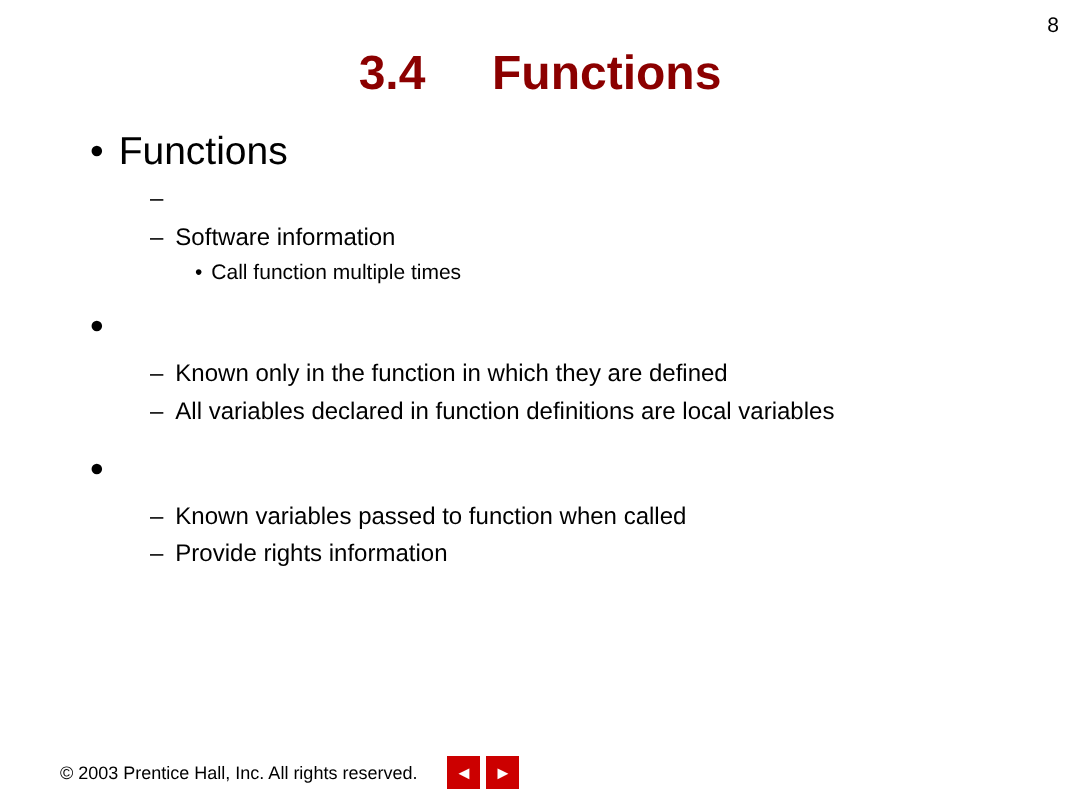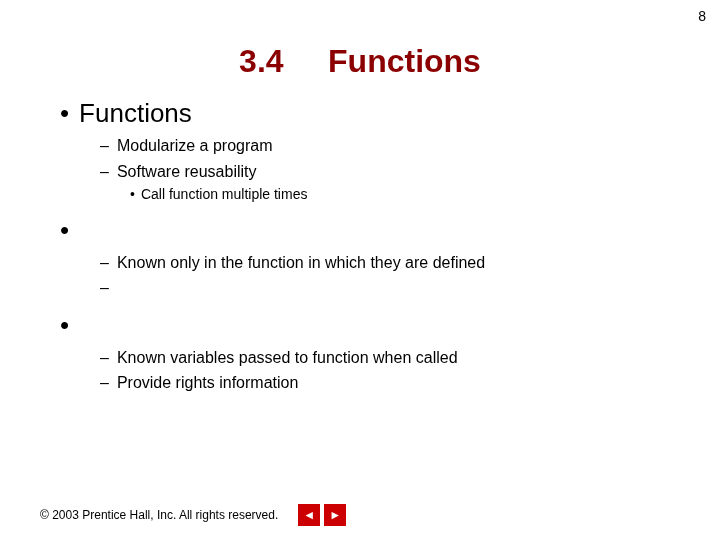--- a/index.html
+++ b/index.html
@@ -29,21 +29,21 @@
       color: #000;
       font-family: Arial, sans-serif;
     }
 
     .title {
       text-align: center;
       color: #8B0000;
       font-size: 32px;
       font-weight: bold;
       margin-bottom: 18px;
-      margin-top: 23px;
+      margin-top: 10px;
       font-family: Arial, sans-serif;
     }
 
     .content {
       padding-left: 20px;
     }
 
     .bullet-l1 {
       display: flex;
       align-items: flex-start;
@@ -149,42 +149,42 @@
 
   <div class="content">
 
     <div class="section-gap">
       <div class="bullet-l1">
         <span class="bullet-marker">•</span>
         <span>Functions</span>
       </div>
       <div class="bullet-l2">
         <span class="dash">–</span>
-        <span>Modularize a program</span>
-      </div>
-      <div class="bullet-l2">
-        <span class="dash">–</span>
-        <span>Software reusability</span>
+      </div>
+      <div class="bullet-l2">
+        <span class="dash">–</span>
+        <span>Software information</span>
       </div>
       <div class="bullet-l3">
         <span class="dot">•</span>
         <span>Call function multiple times</span>
       </div>
     </div>
 
     <div class="section-gap">
       <div class="bullet-l1">
         <span class="bullet-marker">•</span>
       </div>
       <div class="bullet-l2">
         <span class="dash">–</span>
         <span>Known only in the function in which they are defined</span>
       </div>
       <div class="bullet-l2">
         <span class="dash">–</span>
+        <span>All variables declared in function definitions are local variables</span>
       </div>
     </div>
 
     <div class="section-gap">
       <div class="bullet-l1">
         <span class="bullet-marker">•</span>
       </div>
       <div class="bullet-l2">
         <span class="dash">–</span>
         <span>Known variables passed to function when called</span>

